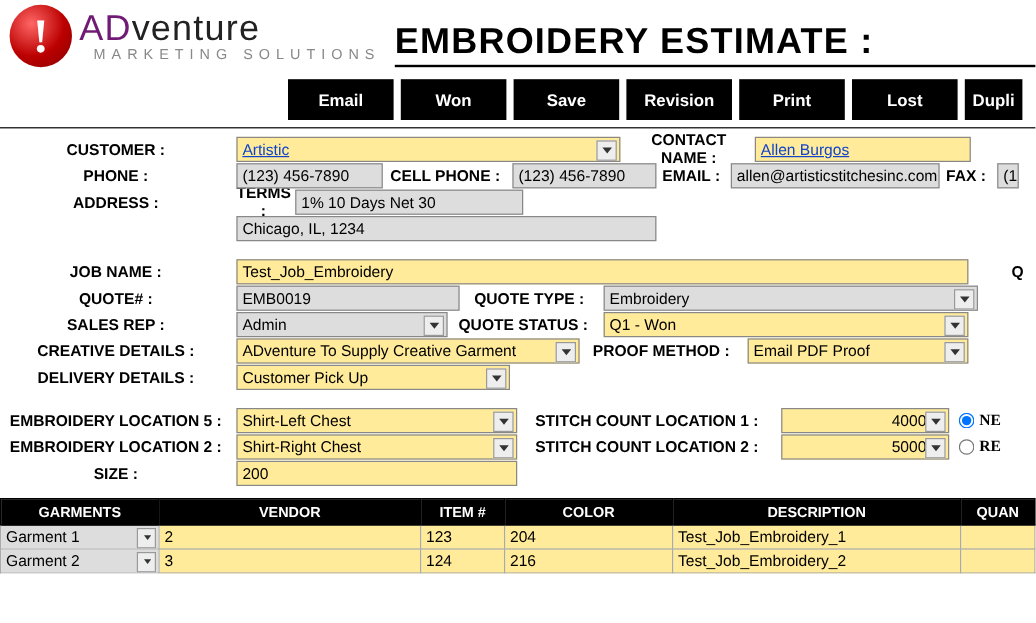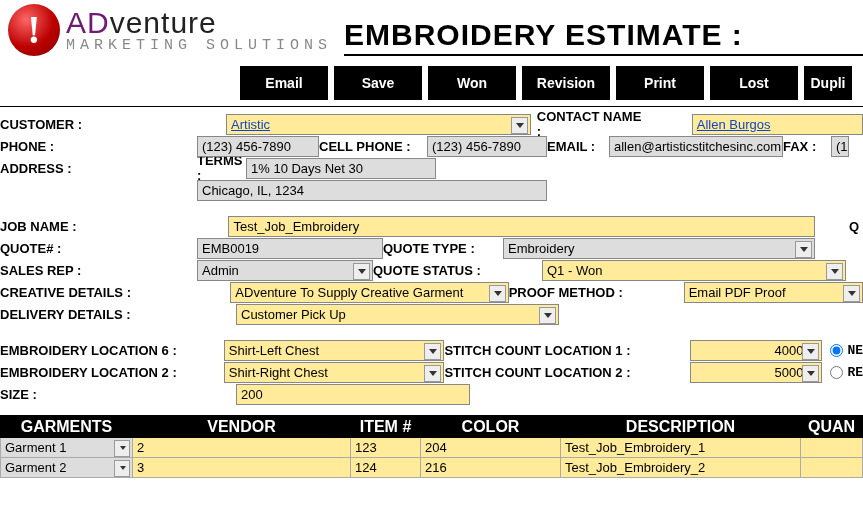--- a/index.html
+++ b/index.html
@@ -6,49 +6,49 @@
   body { font-family: "Segoe UI", Arial, sans-serif; font-size: 13px; background: #fff; color: #000; width: 863px; }
   
   
   .header { display: flex; align-items: flex-end; padding: 4px 0 8px 8px; }
   .logo { display: flex; align-items: center; }
   .logo-ball { width: 52px; height: 52px; border-radius: 50%; background: radial-gradient(circle at 35% 30%, #f66, #b00 55%, #800); position: relative; margin-right: 6px; display:flex;align-items:center;justify-content:center;}
   .logo-excl { color:#fff; font-weight:bold; font-size:40px; line-height:1; font-family: Georgia, serif;}
   .logo-text { line-height: 1; }
   .logo-main { font-family: "Arial Black", Impact, sans-serif; font-size: 30px; letter-spacing: 1px; color: #222; }
   .logo-main .ad { color:#701a75; }
-  .logo-sub { font-family: Liberation Mono, monospace; font-size: 15px; letter-spacing: 5px; color: #888; text-transform: uppercase; }
+  .logo-sub { font-family: Liberation Sans, sans-serif; font-size: 12px; letter-spacing: 5px; color: #888; text-transform: uppercase; margin-left: 12px; }
   .page-title { font-family: "Century Gothic", Arial, sans-serif; font-size: 30px; font-weight: bold; letter-spacing: 1px; margin-left: 12px; border-bottom: 2px solid #000; padding-bottom: 2px; flex: 1; }
 
   
   .toolbar { display: flex; gap: 6px; padding: 2px 0 2px 240px; }
   .tb-btn { background: #000; color: #fff; font-family: "Century Gothic", Arial, sans-serif; font-size: 14px; font-weight: bold; height: 34px; border: none; cursor: pointer; min-width: 88px; }
   .tb-btn.dup { min-width: 48px; }
   .divider { border-top: 1px solid #000; margin-top: 4px; }
 
   
   .form { padding: 6px 0 0 0; }
   .row { display: flex; align-items: center; height: 22px; }
-  .lbl { font-family: "Century Gothic", Arial, sans-serif; font-weight: bold; font-size: 13px; text-align: left; padding-right: 4px; }
+  .lbl { font-family: "Century Gothic", Arial, sans-serif; font-weight: bold; font-size: 13px; text-align: center; padding-right: 4px; }
   .lbl.c1 { width: 197px; }
   .colon::after { content: " :"; }
   .cell { height: 21px; border: 1px solid #888; font-size: 13px; padding: 0 4px; display:flex; align-items:center; position:relative; }
   .gray { background: #ddd; }
-  .yellow { background: #ffeb99; margin-left: 39px; }
+  .yellow { background: #ffeb99; }
   .link { color: #14c; text-decoration: underline; cursor: pointer; }
   .sel { padding-right: 18px; }
   .sel::after { content:""; position:absolute; right:2px; top:2px; width:15px; height:15px; background:#eee; border:1px solid #999; }
   .sel::before { content:""; position:absolute; right:6px; top:8px; border-left:4px solid transparent; border-right:4px solid transparent; border-top:5px solid #333; z-index:1;}
   .section-gap { height: 14px; }
   .radio { appearance:auto; margin: 0 4px 0 8px;}
-  .radio-lbl { font-family: Liberation Mono, monospace; font-weight:bold; font-size:13px;}
+  .radio-lbl { font-family: Liberation Serif, serif; font-weight:bold; font-size:13px;}
 
   
   table.grid { width: 100%; border-collapse: collapse; margin-top: 10px; table-layout: fixed;}
-  table.grid th { background:#000; color:#fff; font-family:"Century Gothic",Arial,sans-serif; font-weight:bold; font-size:16px; height:22px; border: 1px solid #000; }
+  table.grid th { background:#000; color:#fff; font-family:"Century Gothic",Arial,sans-serif; font-weight:bold; font-size:12px; height:22px; border: 1px solid #000; }
   table.grid td { border: 1px solid #aaa; height: 20px; font-size: 13px; padding: 0 4px; }
   .gsel { background:#ddd; position:relative; padding-right:18px;}
   .gsel::after{content:"";position:absolute;right:2px;top:2px;width:14px;height:15px;background:#eee;border:1px solid #999;}
   .gsel::before{content:"";position:absolute;right:6px;top:8px;border-left:3px solid transparent;border-right:3px solid transparent;border-top:4px solid #333;z-index:1;}
   .ycell { background:#ffeb99; }
 </style>
 </head>
 <body>
 
 <div class="header">
@@ -59,37 +59,37 @@
     <div class="logo-text">
       <div class="logo-main"><span class="ad">AD</span><span>venture</span></div>
       <div class="logo-sub">MARKETING SOLUTIONS</div>
     </div>
   </div>
   <div class="page-title">EMBROIDERY ESTIMATE :</div>
 </div>
 
 <div class="toolbar">
   <button class="tb-btn">Email</button>
+  <button class="tb-btn">Won</button>
   <button class="tb-btn">Save</button>
-  <button class="tb-btn">Won</button>
   <button class="tb-btn">Revision</button>
   <button class="tb-btn">Print</button>
   <button class="tb-btn">Lost</button>
   <button class="tb-btn dup">Dupli</button>
 </div>
 <div class="divider"></div>
 
 <div class="form">
 
   <div class="row">
     <span class="lbl c1 colon">CUSTOMER</span>
     <div class="cell yellow sel" style="width:320px">
         <span class="link">Artistic</span>
       </div>
-    <span class="lbl colon" style="width:128px;padding-left:6px">CONTACT NAME</span>
+    <span class="lbl colon" style="width:112px;padding-left:6px">CONTACT NAME</span>
     <div class="cell yellow" style="width:180px">
         <span class="link">Allen Burgos</span>
       </div>
   </div>
 
   <div class="row">
     <span class="lbl c1 colon">PHONE</span>
     <div class="cell gray" style="width:122px">(123) 456-7890</div>
     <span class="lbl colon" style="width:108px">CELL PHONE</span>
     <div class="cell gray" style="width:120px">(123) 456-7890</div>
@@ -133,28 +133,28 @@
 
   <div class="row">
     <span class="lbl c1 colon">CREATIVE DETAILS</span>
     <div class="cell yellow sel" style="width:286px">ADventure To Supply Creative Garment</div>
     <span class="lbl colon" style="width:140px">PROOF METHOD</span>
     <div class="cell yellow sel" style="width:184px">Email PDF Proof</div>
   </div>
 
   <div class="row">
     <span class="lbl c1 colon">DELIVERY DETAILS</span>
-    <div class="cell yellow sel" style="width:323px">Customer Pick Up</div>
+    <div class="cell yellow sel" style="width:228px">Customer Pick Up</div>
   </div>
 
   <div class="section-gap"></div>
 
 
   <div class="row">
-    <span class="lbl c1 colon">EMBROIDERY LOCATION 6</span>
+    <span class="lbl c1 colon">EMBROIDERY LOCATION 5</span>
     <div class="cell yellow sel" style="width:234px">Shirt-Left Chest</div>
     <span class="lbl colon" style="width:220px">STITCH COUNT LOCATION 1</span>
     <div class="cell yellow sel" style="width:140px;justify-content:flex-end;">4000</div>
     <input type="radio" name="nr" class="radio" checked="" style="">
       <span class="radio-lbl">NE</span>
   </div>
 
   <div class="row">
     <span class="lbl c1 colon">EMBROIDERY LOCATION 2</span>
     <div class="cell yellow sel" style="width:234px">Shirt-Right Chest</div>

